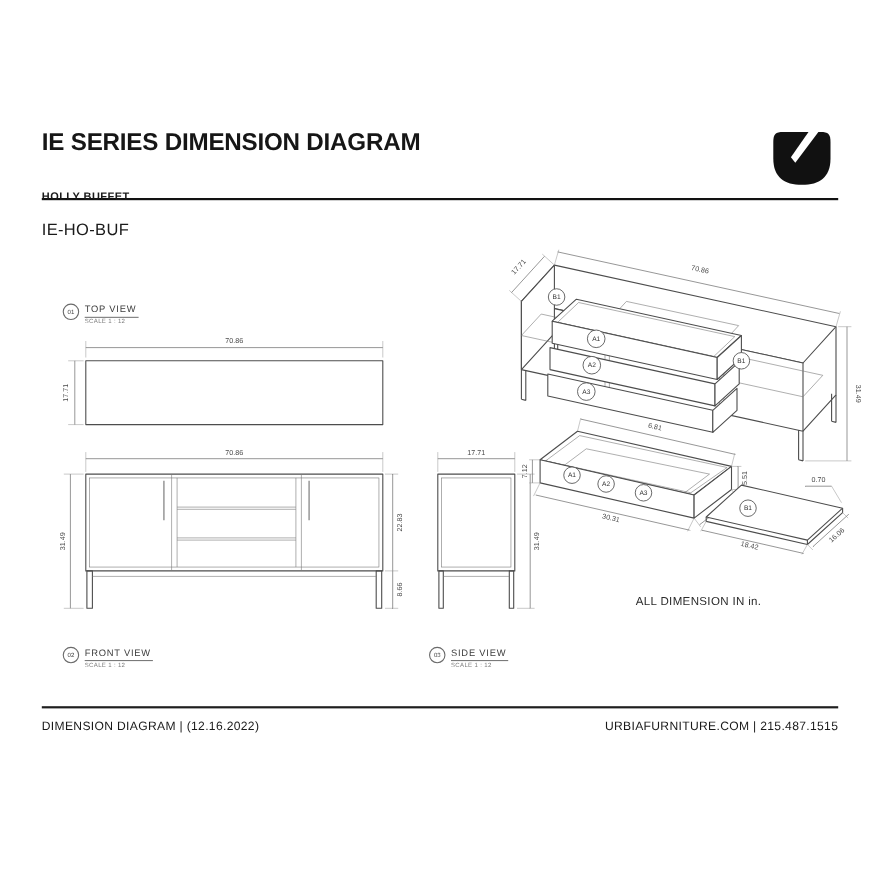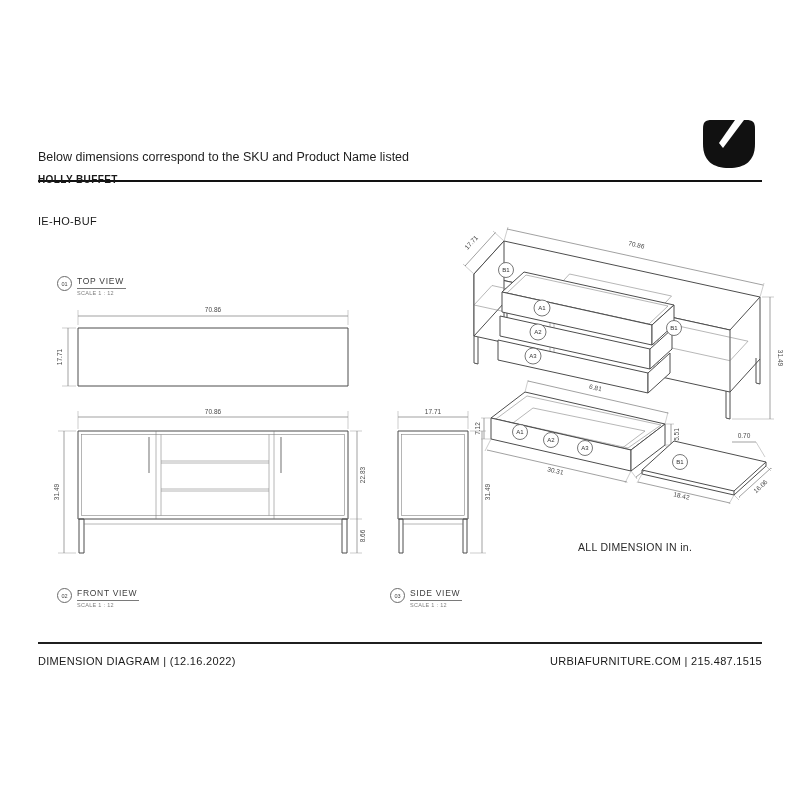--- a/index.html
+++ b/index.html
@@ -3,21 +3,21 @@
 <meta charset="utf-8">
 <style>
   html,body{margin:0;padding:0;background:#e8e8e8;}
   .page{position:relative;width:800px;height:800px;background:#ffffff;margin:0 auto;
         font-family:"Liberation Sans",sans-serif;color:#1a1a1a;overflow:hidden;}
   .abs{position:absolute;}
   .title{left:38px;top:116px;font-size:22px;font-weight:700;letter-spacing:-.2px;color:#161616;}
   .subtitle{left:38px;top:150px;font-size:12.5px;color:#1d1d1d;}
   .rule{left:38px;top:180px;width:724px;height:2px;background:#121212;}
   .prodname{left:38px;top:174px;font-size:10px;font-weight:700;letter-spacing:.4px;}
-  .sku{left:38px;top:215px;font-size:11px;letter-spacing:.3px;}
+  .sku{left:38px;top:201px;font-size:15px;letter-spacing:.3px;}
   .viewlabel{position:absolute;display:flex;gap:5px;align-items:flex-start;justify-content:space-between;}
   .vl-num{width:13px;height:13px;border:1px solid #6a6a6a;border-radius:50%;font-size:5.5px;
           display:flex;align-items:center;justify-content:center;color:#444;flex:0 0 auto;}
   .vl-title{font-size:8.5px;letter-spacing:.7px;color:#3d3d3d;border-bottom:1px solid #7a7a7a;padding:0 2px 2px 0;}
   .vl-scale{font-size:5.5px;color:#7d7d7d;margin-top:1px;letter-spacing:.3px;}
   .note{left:578px;top:541px;font-size:10.5px;letter-spacing:.3px;color:#2a2a2a;}
   .f-rule{left:38px;top:642px;width:724px;height:1.5px;background:#1f1f1f;}
   .f-left{left:38px;top:655px;font-size:11px;letter-spacing:.3px;color:#1a1a1a;}
   .f-right{right:38px;top:655px;font-size:11px;letter-spacing:.3px;color:#1a1a1a;margin-left:20px;}
   
@@ -30,21 +30,21 @@
   .hdl{stroke:#9a9a9a;stroke-width:1.4;fill:none;}
   .dt{font-family:"Liberation Sans",sans-serif;font-size:6.5px;fill:#4a4a4a;text-anchor:middle;}
   .cir{fill:#ffffff;stroke:#555;stroke-width:.8;}
   .ct{font-family:"Liberation Sans",sans-serif;font-size:6px;fill:#333;text-anchor:middle;}
 </style>
 </head>
 <body>
 
 <div class="page">
 
-  <div class="abs subtitle">Below dimensions correspond to the SKU and Product Name listed</div>
+  <div class="abs title">IE SERIES DIMENSION DIAGRAM</div>
   <svg class="abs" style="left:700px;top:117px" width="58" height="54" viewBox="0 0 58 54">
     <path d="M3 12 C3 5 5 3 12 3 H46 C53 3 55 5 55 12 V27 C55 44 45 51 29 51 C13 51 3 44 3 27 Z" fill="#111"></path>
     <path d="M35 3 H44 L23 31 L19 26 Z" fill="#fff"></path>
   </svg>
   <div class="abs rule"></div>
   <div class="abs prodname">HOLLY BUFFET</div>
   <div class="abs sku">IE-HO-BUF</div>
 
   <div class="viewlabel" style="left:57px;top:276px">
     <div class="vl-num">01</div>

